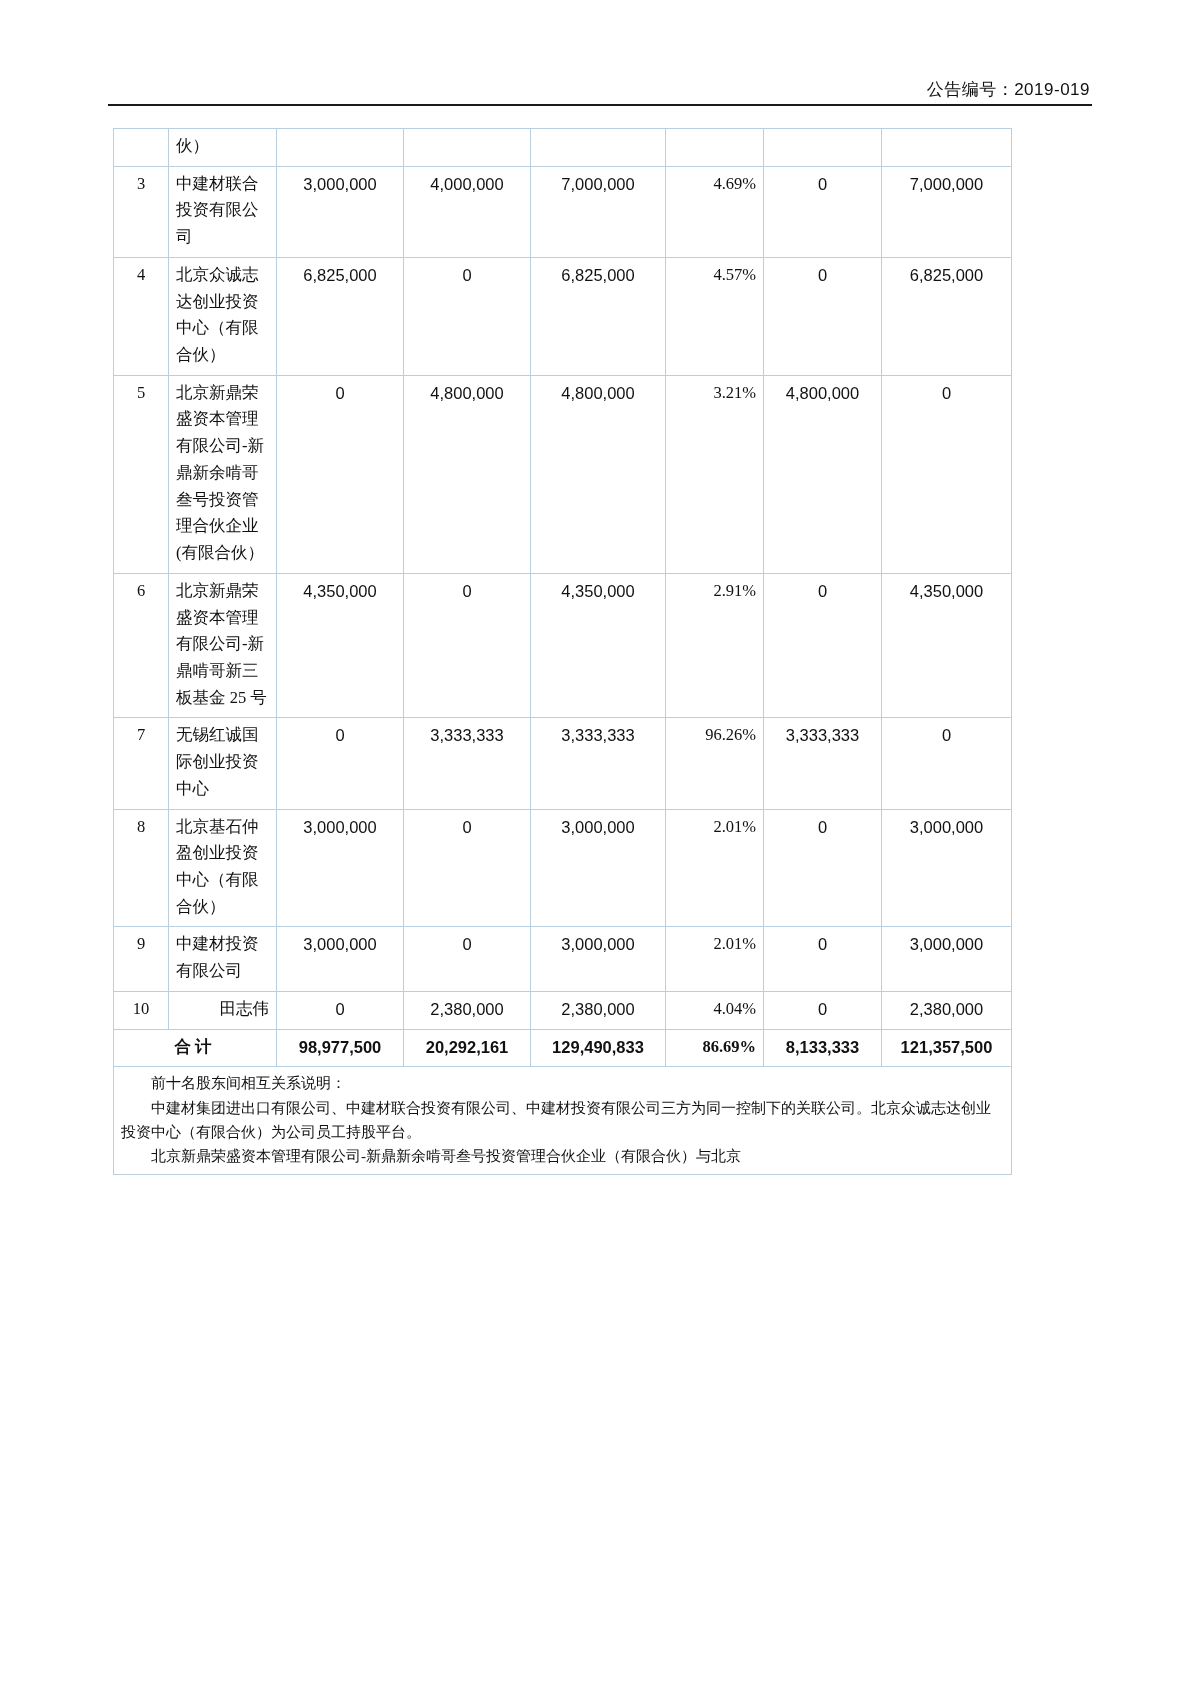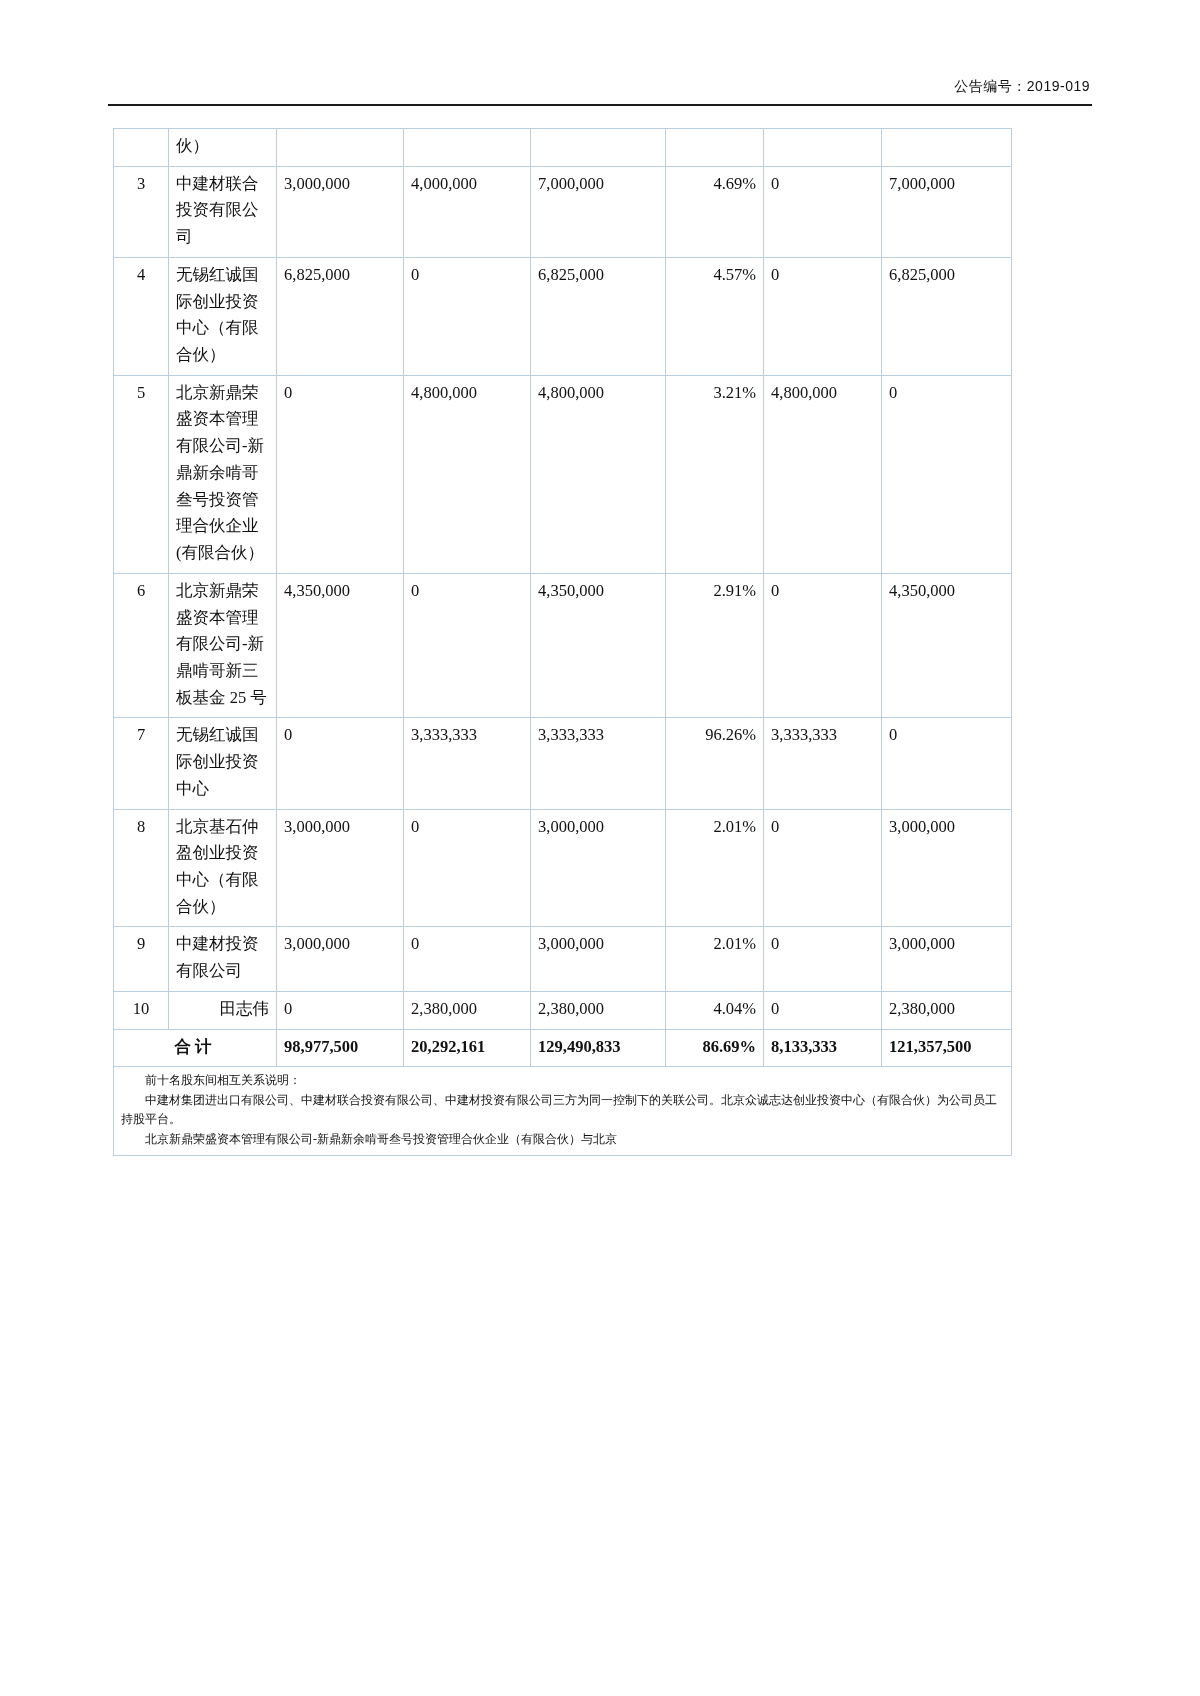--- a/index.html
+++ b/index.html
@@ -18,21 +18,21 @@
   .page {
     position: relative;
     width: 1200px;
     height: 1696px;
     padding: 0;
   }
   .header {
     position: absolute;
     top: 78px;
     right: 110px;
-    font-size: 14px;
+    font-size: 17px;
     letter-spacing: 0.5px;
     color: #111;
     font-family: "Liberation Sans", sans-serif;
   }
   .header-rule {
     position: absolute;
     top: 104px;
     left: 108px;
     width: 984px;
     height: 2px;
@@ -64,29 +64,29 @@
   col.c-pct { width: 98px; }
   col.c-num4 { width: 118px; }
   col.c-num5 { width: 130px; }
 
   .idx { text-align: center; }
   .nm {
     text-align: left;
     word-break: break-all;
     line-height: 1.62;
   }
-  .num { text-align: left; font-family: Liberation Serif, serif; }
+  .num { text-align: center; font-family: Liberation Sans, sans-serif; }
   .pct { text-align: right; }
   .totalrow td { font-weight: bold; }
   .totalrow .idx { text-align: center; letter-spacing: 4px; margin-top: 18px; }
   .notes td {
     border: 1px solid #b9cfe0;
     padding: 12px 18px 18px 18px;
     line-height: 2.15;
-    font-size: 12px;
+    font-size: 15px;
   }
   .notes p {
     margin: 0;
     text-indent: 2em;
   }
 </style>
 </head>
 <body>
 
 <div class="page">
@@ -122,21 +122,21 @@
           <td class="nm">中建材联合投资有限公司</td>
           <td class="num">3,000,000</td>
           <td class="num">4,000,000</td>
           <td class="num">7,000,000</td>
           <td class="pct">4.69%</td>
           <td class="num">0</td>
           <td class="num">7,000,000</td>
         </tr>
         <tr>
           <td class="idx">4</td>
-          <td class="nm">无锡红诚国际创业投资中心（有限合伙）</td>
+          <td class="nm">北京众诚志达创业投资中心（有限合伙）</td>
           <td class="num">6,825,000</td>
           <td class="num">0</td>
           <td class="num">6,825,000</td>
           <td class="pct">4.57%</td>
           <td class="num">0</td>
           <td class="num">6,825,000</td>
         </tr>
         <tr>
           <td class="idx">5</td>
           <td class="nm">北京新鼎荣盛资本管理有限公司-新鼎新余啃哥叁号投资管理合伙企业(有限合伙）</td>

